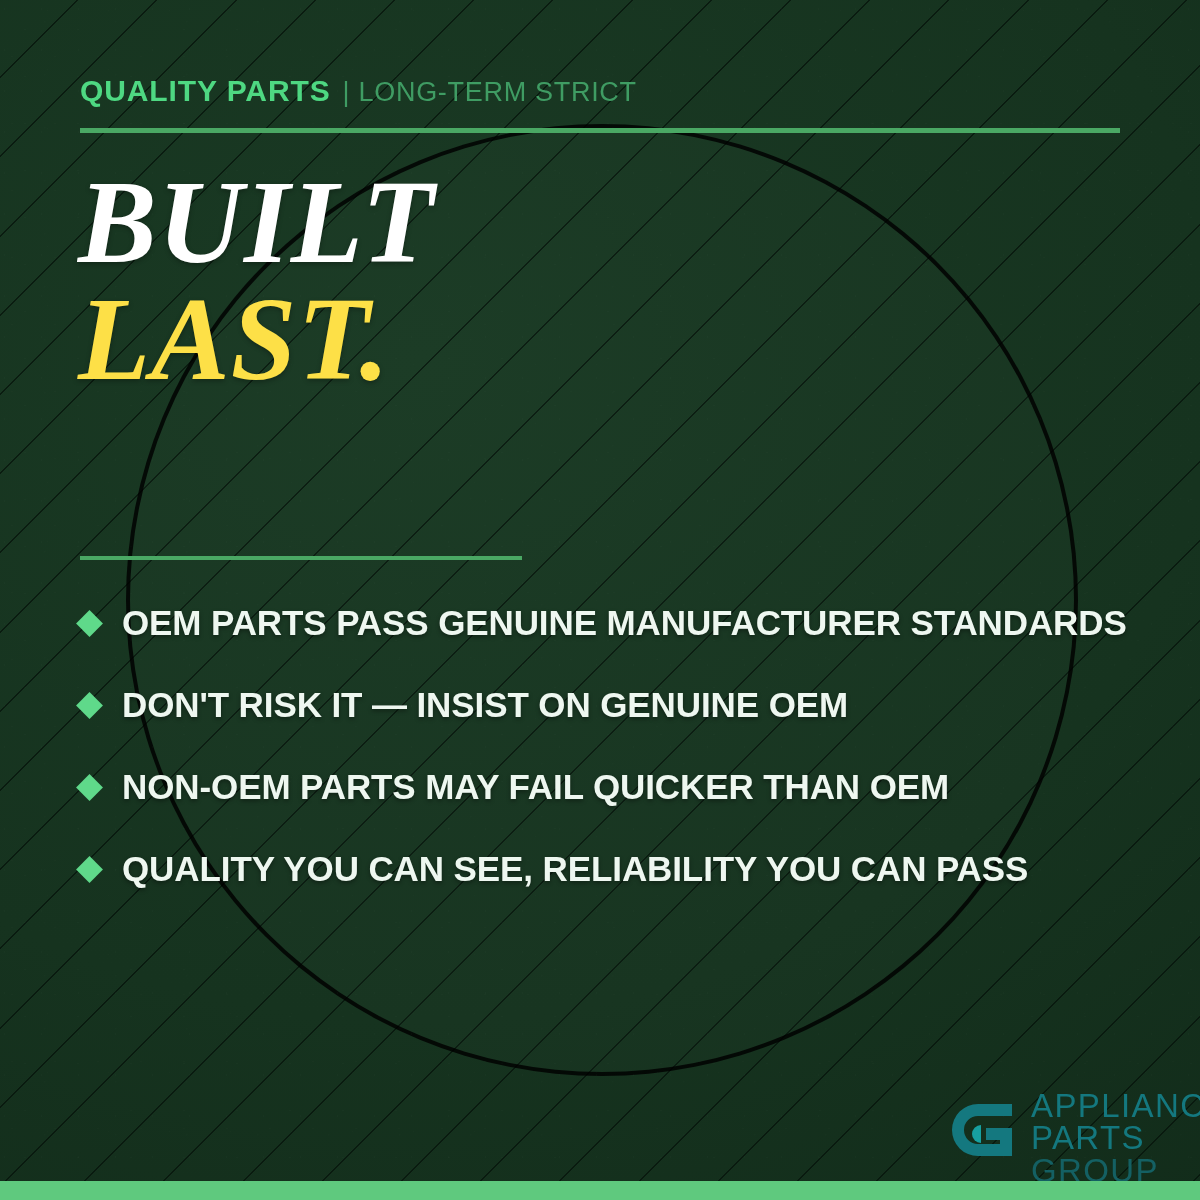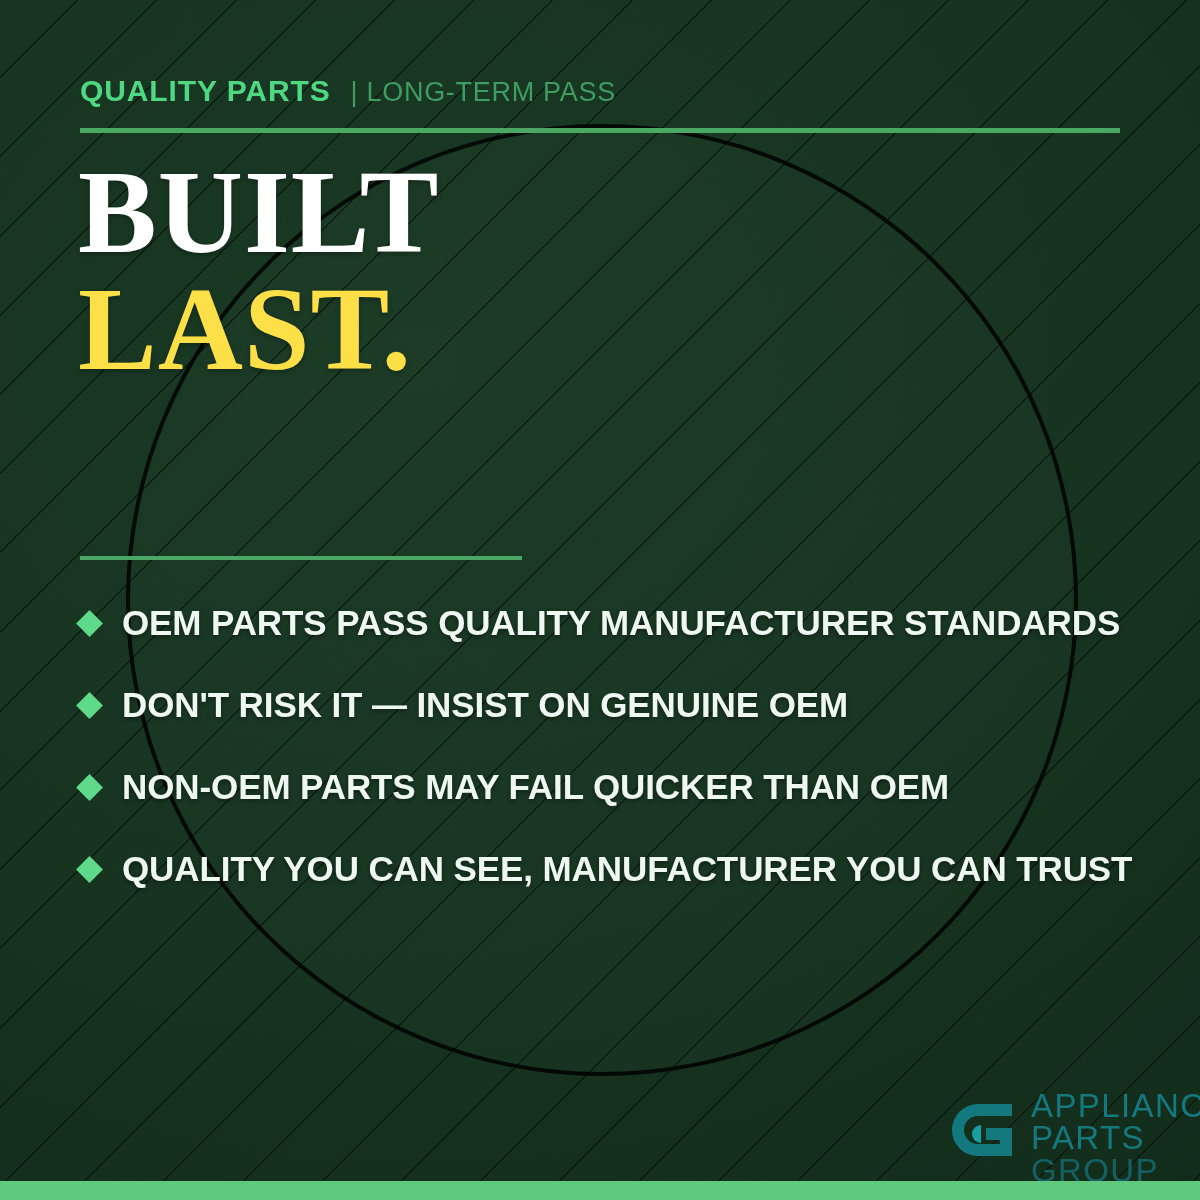--- a/index.html
+++ b/index.html
@@ -65,21 +65,21 @@
     background: rgba(255, 255, 255, 0.012);
   }
 
   
   .header {
     position: absolute;
     left: 80px;
     top: 74px;
     display: flex;
     align-items: baseline;
-    gap: 20px;
+    gap: 12px;
     white-space: nowrap;
   }
 
   .kicker-main {
     font-size: 30px;
     font-weight: 700;
     letter-spacing: 0.9px;
     color: #4ed882;
   }
 
@@ -96,22 +96,23 @@
     top: 128px;
     width: 1040px;
     height: 5px;
     background: #4aa864;
   }
 
   
   .headline {
     position: absolute;
     left: 78px;
-    top: 155px;
+    top: 165px;
     width: 700px;
+    font-style: italic;
   }
 
   .hl-line {
     font-family: "Liberation Serif", "DejaVu Serif", serif;
     font-weight: 700;
     font-size: 118px;
     line-height: 0.99;
     letter-spacing: 1px;
     margin: 0;
     text-shadow: 0 2px 5px rgba(0, 0, 0, 0.30);
@@ -209,46 +210,46 @@
 
 <div id="poster">
 
   <div class="bg-base"></div>
   <div class="bg-diagonals"></div>
   <div class="bg-circle"></div>
   <div class="bg-noise"></div>
 
   <div class="header">
     <span class="kicker-main">QUALITY PARTS</span>
-    <span class="kicker-sub">| LONG-TERM PASS</span>
+    <span class="kicker-sub">| LONG-TERM STRICT</span>
   </div>
   <div class="rule-top"></div>
 
   <div class="headline">
     <div class="hl-line hl-1">BUILT</div>
     <div class="hl-line hl-3">LAST.</div>
   </div>
   <div class="rule-mid"></div>
 
   <div class="bullets">
     <div class="bullet-row">
       <span class="diamond"></span>
-      <span class="bullet-text">OEM PARTS PASS QUALITY MANUFACTURER STANDARDS</span>
+      <span class="bullet-text">OEM PARTS PASS GENUINE MANUFACTURER STANDARDS</span>
     </div>
     <div class="bullet-row">
       <span class="diamond"></span>
       <span class="bullet-text">DON'T RISK IT — INSIST ON GENUINE OEM</span>
     </div>
     <div class="bullet-row">
       <span class="diamond"></span>
       <span class="bullet-text">NON-OEM PARTS MAY FAIL QUICKER THAN OEM</span>
     </div>
     <div class="bullet-row">
       <span class="diamond"></span>
-      <span class="bullet-text">QUALITY YOU CAN SEE, MANUFACTURER YOU CAN TRUST</span>
+      <span class="bullet-text">QUALITY YOU CAN SEE, RELIABILITY YOU CAN PASS</span>
     </div>
   </div>
 
   <div class="logo">
     <svg class="logo-mark" viewBox="0 0 76 80">
       <path d="M70 10 H36 A26 26 0 0 0 36 62 H70 V34 H44 V46 H58 V50 H36
                A14 14 0 0 1 36 22 H70 Z" fill="#14787f"></path>
       <path d="M30 40 A9 9 0 0 1 39 31 V49 A9 9 0 0 1 30 40 Z" fill="#17a0a0"></path>
     </svg>
     <div class="logo-words">

